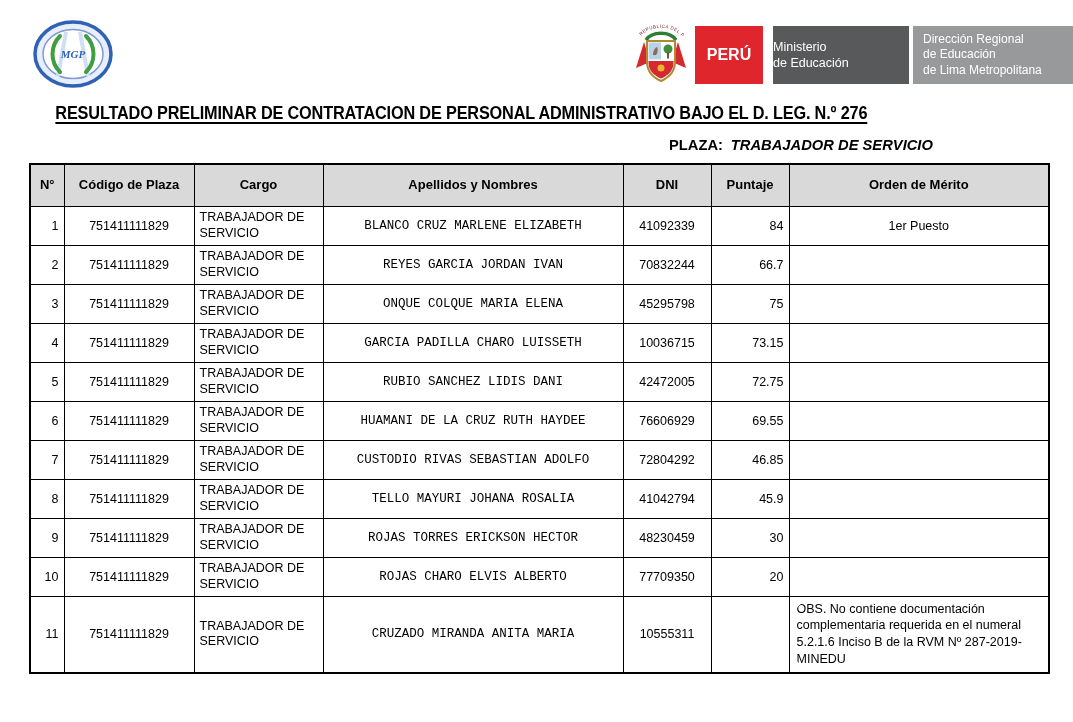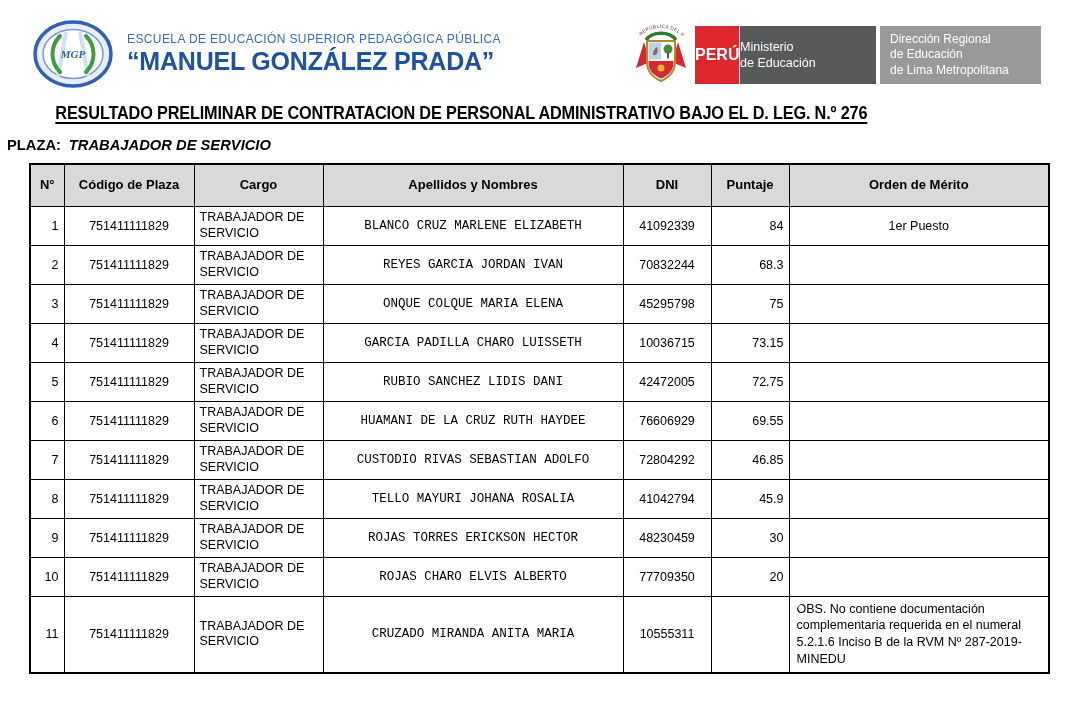--- a/index.html
+++ b/index.html
@@ -9,31 +9,31 @@
   
   .school{position:absolute;left:33px;top:20px;display:flex;align-items:center;}
   .school-seal{margin-right:14px;flex:0 0 auto;}
   .school-line1{font-size:12px;letter-spacing:0.4px;color:#3a6db8;margin-bottom:1px;white-space:nowrap;}
   .school-line2{font-size:25px;font-weight:bold;color:#1d52a4;letter-spacing:-0.2px;white-space:nowrap;}
 
   
   .gov{position:absolute;left:633px;top:26px;display:flex;align-items:center;height:58px;}
   .coat{margin-right:6px;margin-top:-4px;flex:0 0 auto;}
   .gov-box{height:58px;display:flex;align-items:center;box-sizing:border-box;color:#fff;}
-  .gov-box.red{width:44px;background:#e0262d;font-size:16px;font-weight:bold;margin-right:1px;}
+  .gov-box.red{width:68px;background:#e0262d;justify-content:center;font-size:16px;font-weight:bold;margin-right:10px;}
   .gov-box.dark{width:136px;background:#58595b;padding-left:0;font-size:12.5px;line-height:1.3;margin-right:4px;}
   .gov-box.light{width:161px;background:#97999b;padding-left:10px;font-size:12px;line-height:1.3;}
   .pre{white-space:pre-line;}
 
   
   .doc-title{position:absolute;top:102px;left:0;width:915px;text-align:center;}
   .doc-title span{display:inline-block;transform:scaleX(0.88);font-weight:bold;font-size:18.5px;
                   letter-spacing:-0.2px;text-decoration:underline;text-decoration-thickness:2px;
                   text-underline-offset:3px;white-space:nowrap;}
-  .doc-subtitle{position:absolute;top:136px;left:0;width:940px;text-align:left;font-weight:bold;font-size:15.5px;}
+  .doc-subtitle{position:absolute;top:136px;left:0;width:940px;text-align:right;font-weight:bold;font-size:15.5px;}
   .doc-subtitle .inner{display:inline-block;transform:scaleX(0.95);white-space:nowrap;}
   .sub-value{font-style:italic;margin-left:4px;}
 
   
   table.results{position:absolute;left:29px;top:163px;width:1019px;border-collapse:collapse;
                 table-layout:fixed;font-size:12.5px;border:2px solid #000;}
   .results th,.results td{border:1px solid #000;padding:2px 5px;vertical-align:middle;overflow:hidden;box-sizing:border-box;}
   .results thead tr{height:42px;background:#d9d9d9;}
   .results th{font-weight:bold;text-align:center;font-size:13px;line-height:1.2;}
   .results tbody tr{height:39px;}
@@ -55,24 +55,20 @@
   <div class="school">
     <svg class="school-seal" width="80" height="68" viewBox="0 0 80 68" aria-hidden="true">
       <ellipse cx="40" cy="34" rx="38" ry="32" fill="#e8eefb" stroke="#2f62b5" stroke-width="3.5"></ellipse>
       <ellipse cx="40" cy="34" rx="30" ry="24.5" fill="#ffffff" stroke="#7d9bd1" stroke-width="1.5"></ellipse>
       <line x1="33" y1="12" x2="25" y2="56" stroke="#cfe0f5" stroke-width="4"></line>
       <line x1="47" y1="12" x2="55" y2="56" stroke="#cfe0f5" stroke-width="4"></line>
       <path d="M27 16 C17 26,17 42,27 52" stroke="#3f9e3f" stroke-width="4" fill="none" stroke-linecap="round"></path>
       <path d="M53 16 C63 26,63 42,53 52" stroke="#3f9e3f" stroke-width="4" fill="none" stroke-linecap="round"></path>
       <text x="40" y="38" font-size="11" font-style="italic" font-weight="bold" fill="#2f62b5" text-anchor="middle" font-family="Liberation Serif, serif">MGP</text>
     </svg>
-    <div class="school-text">
-      <div class="school-line1">ESCUELA DE EDUCACIÓN SUPERIOR PEDAGÓGICA PÚBLICA</div>
-      <div class="school-line2">“MANUEL GONZÁLEZ PRADA”</div>
-    </div>
   </div>
 
   <div class="gov">
     <svg class="coat" width="56" height="66" viewBox="0 0 56 66" aria-hidden="true">
       <defs>
         <path id="arcp" d="M6 18 A26 22 0 0 1 50 18" fill="none"></path>
       </defs>
       <text font-size="4.6" fill="#8a2323" letter-spacing="0.4" font-family="Liberation Sans, sans-serif">
         <textPath href="#arcp" startOffset="6%">REPÚBLICA DEL PERÚ</textPath>
       </text>
@@ -141,21 +137,21 @@
       <td class="c-dni">41092339</td>
       <td class="c-puntaje">84</td>
       <td class="c-orden">1er Puesto</td>
     </tr>
         <tr>
       <td class="c-n">2</td>
       <td class="c-codigo">751411111829</td>
       <td class="c-cargo">TRABAJADOR DE SERVICIO</td>
       <td class="c-nombres">REYES GARCIA JORDAN IVAN</td>
       <td class="c-dni">70832244</td>
-      <td class="c-puntaje">68.3</td>
+      <td class="c-puntaje">66.7</td>
       <td class="c-orden"></td>
     </tr>
         <tr>
       <td class="c-n">3</td>
       <td class="c-codigo">751411111829</td>
       <td class="c-cargo">TRABAJADOR DE SERVICIO</td>
       <td class="c-nombres">ONQUE COLQUE MARIA ELENA</td>
       <td class="c-dni">45295798</td>
       <td class="c-puntaje">75</td>
       <td class="c-orden"></td>

